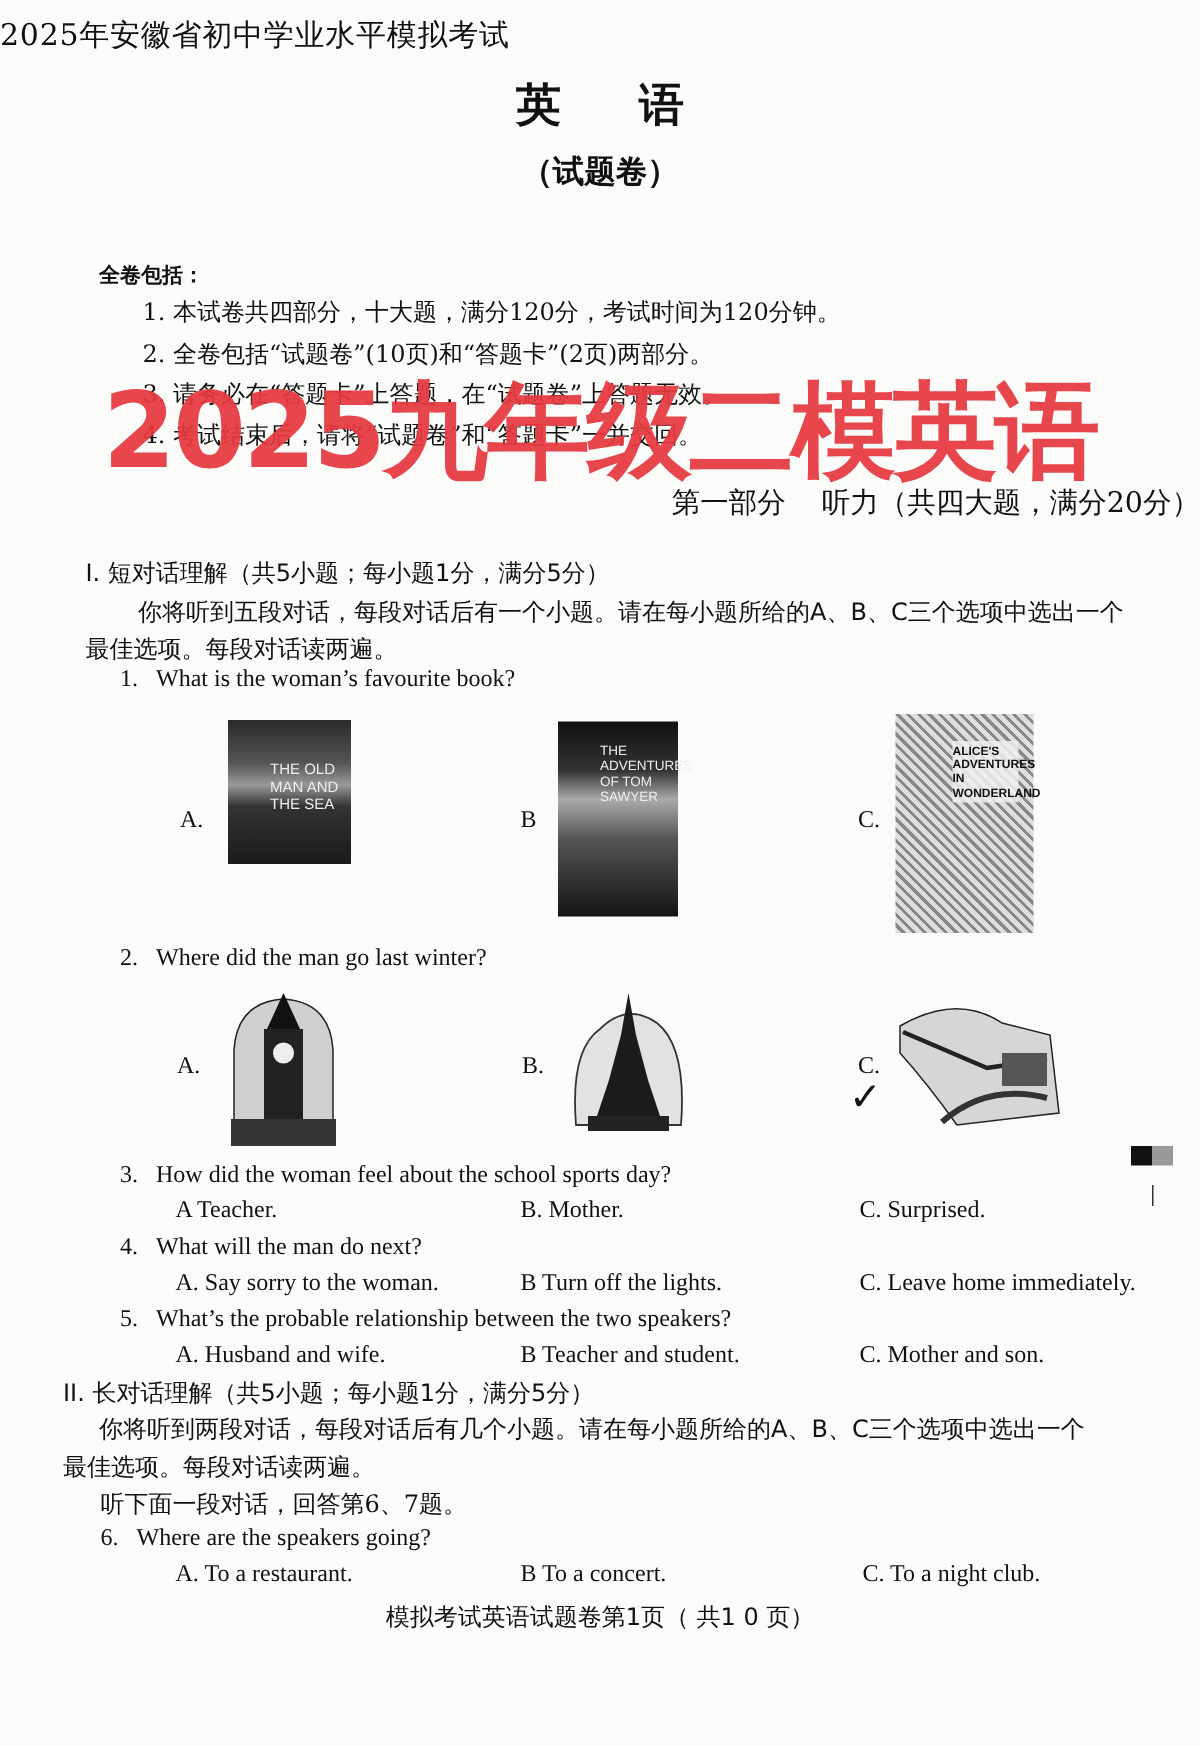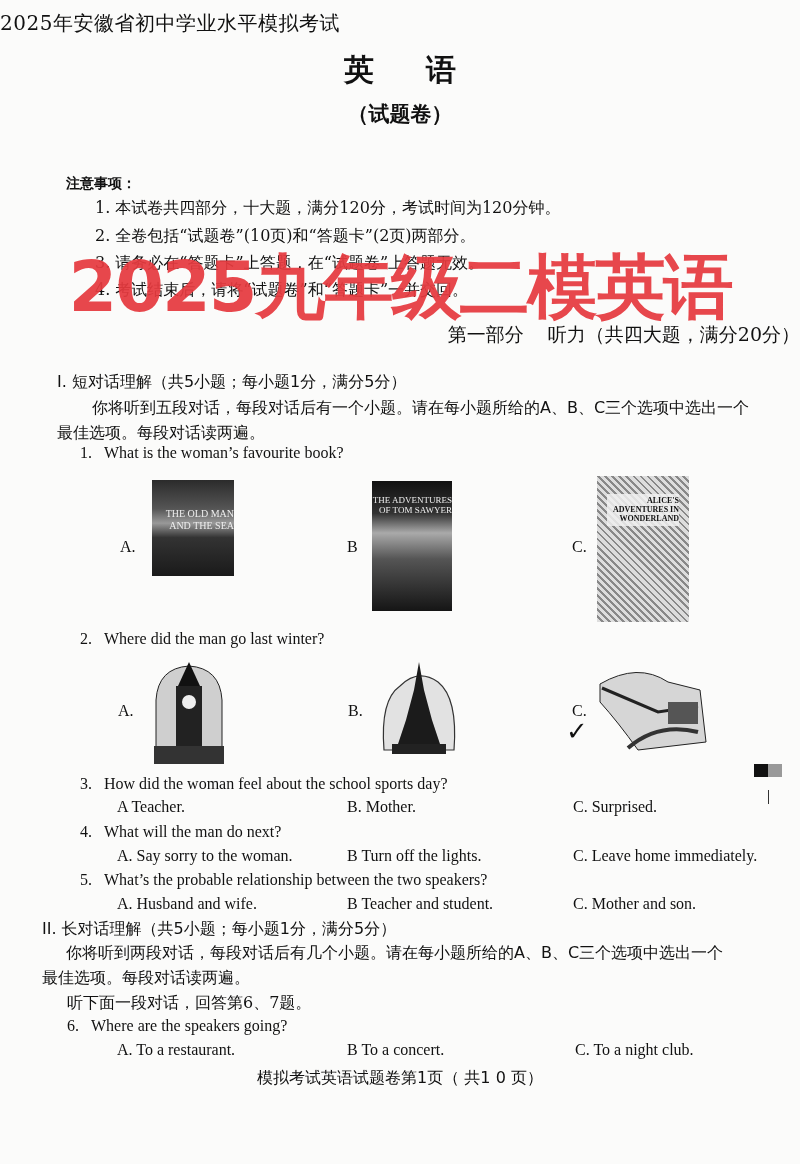--- a/index.html
+++ b/index.html
@@ -25,42 +25,42 @@
     .part-title .gap { display: inline-block; width: 24px; }
     .sec-title { left: 57px; font-size: 16px; font-family: "DejaVu Sans", sans-serif; }
     .sec-desc { left: 92px; font-size: 16px; font-family: "DejaVu Sans", sans-serif; }
     .sec-desc2 { left: 57px; font-size: 16px; font-family: "DejaVu Sans", sans-serif; }
     .q { left: 80px; font-size: 16px; font-family: "Liberation Serif", serif; }
     .q .num { display: inline-block; width: 24px; }
     .opt { font-size: 16px; font-family: "Liberation Serif", serif; }
     .opt-label { font-size: 16px; font-family: "Liberation Serif", serif; }
     .book {
       background: linear-gradient(180deg, #2b2b2b 0%, #555 30%, #999 45%, #333 60%, #1a1a1a 100%);
-      color: #eee; font-size: 10px; text-align: right; padding-top: 28px; box-sizing: border-box;
-      font-family: Liberation Serif, serif; line-height: 1.15;
+      color: #eee; font-size: 10px; text-align: left; padding-top: 28px; box-sizing: border-box;
+      font-family: Liberation Sans, sans-serif; line-height: 1.15; padding-left: 28px;
     }
     .book.tom { background: linear-gradient(180deg, #111 0%, #333 25%, #aaa 40%, #555 60%, #151515 100%); padding-top: 14px; font-size: 9px; }
     .book.alice { background: repeating-linear-gradient(45deg, #ddd 0 3px, #888 3px 5px); color: #111; padding-top: 18px; font-size: 8px; font-weight: bold; }
     .book.alice .inner { background: rgba(240,240,240,0.85); margin: 0 10px; padding: 2px 0; }
     .landmark { overflow: visible; }
     .footer { top: 1068px; left: 0; width: 800px; text-align: center; font-size: 16px; font-family: "DejaVu Sans", sans-serif; }
     .tick { font-size: 26px; }
     .mark-block { top: 764px; left: 754px; width: 28px; height: 13px; background: linear-gradient(90deg, #111 50%, #999 50%); }
     .mark-line { top: 790px; left: 768px; width: 1px; height: 14px; background: #333; }
   </style>
 </head>
 <body>
 
 <div class="abs hdr-title">2025年安徽省初中学业水平模拟考试</div>
 <div class="abs hdr-subject">
   <span>英</span><span>语</span>
 </div>
 <div class="abs hdr-paper">（试题卷）</div>
 
-<div class="abs notice-label">注意事项：</div>
+<div class="abs notice-label">全卷包括：</div>
 <div class="abs notice-item" style="top:198px">1. 本试卷共四部分，十大题，满分120分，考试时间为120分钟。</div>
 <div class="abs notice-item" style="top:226px">2. 全卷包括“试题卷”(10页)和“答题卡”(2页)两部分。</div>
 <div class="abs notice-item" style="top:253px">3. 请务必在“答题卡”上答题，在“试题卷”上答题无效。</div>
 <div class="abs notice-item" style="top:280px">4. 考试结束后，请将“试题卷”和“答题卡”一并交回。</div>
 
 <div class="abs overlay">2025九年级二模英语</div>
 
 <div class="abs part-title">
   <span>第一部分</span><span class="gap"></span><span>听力（共四大题，满分20分）</span>
 </div>

